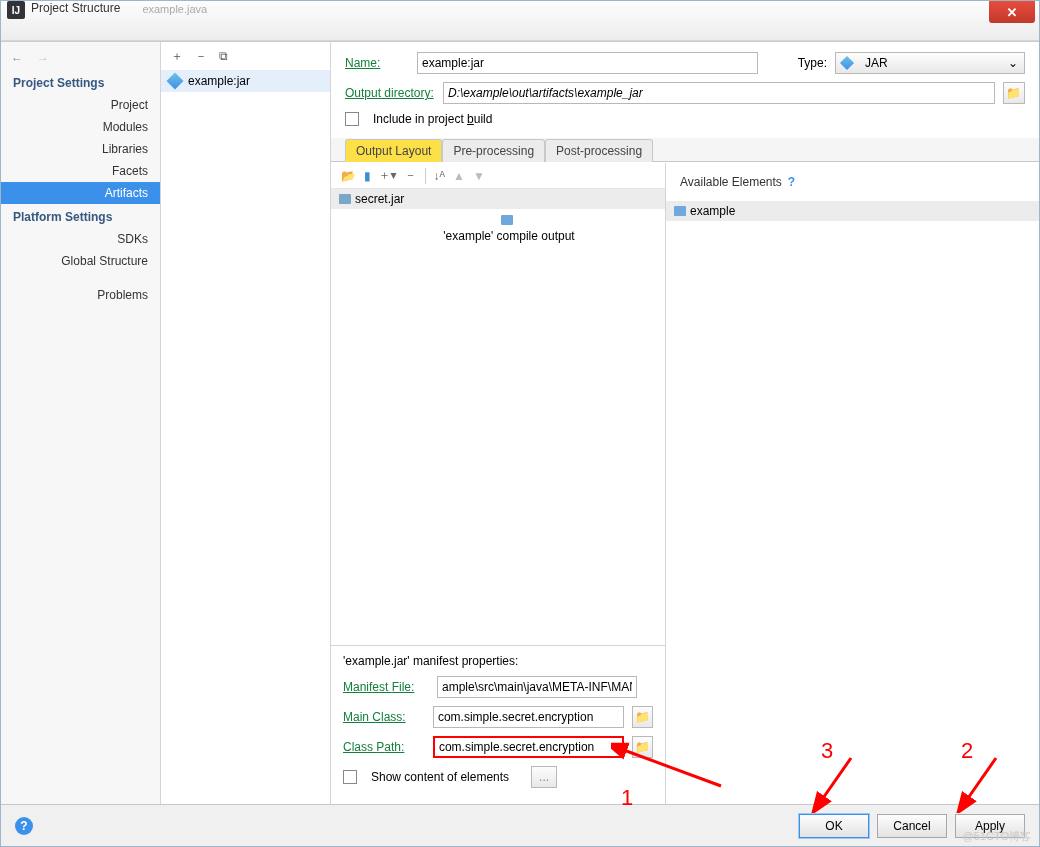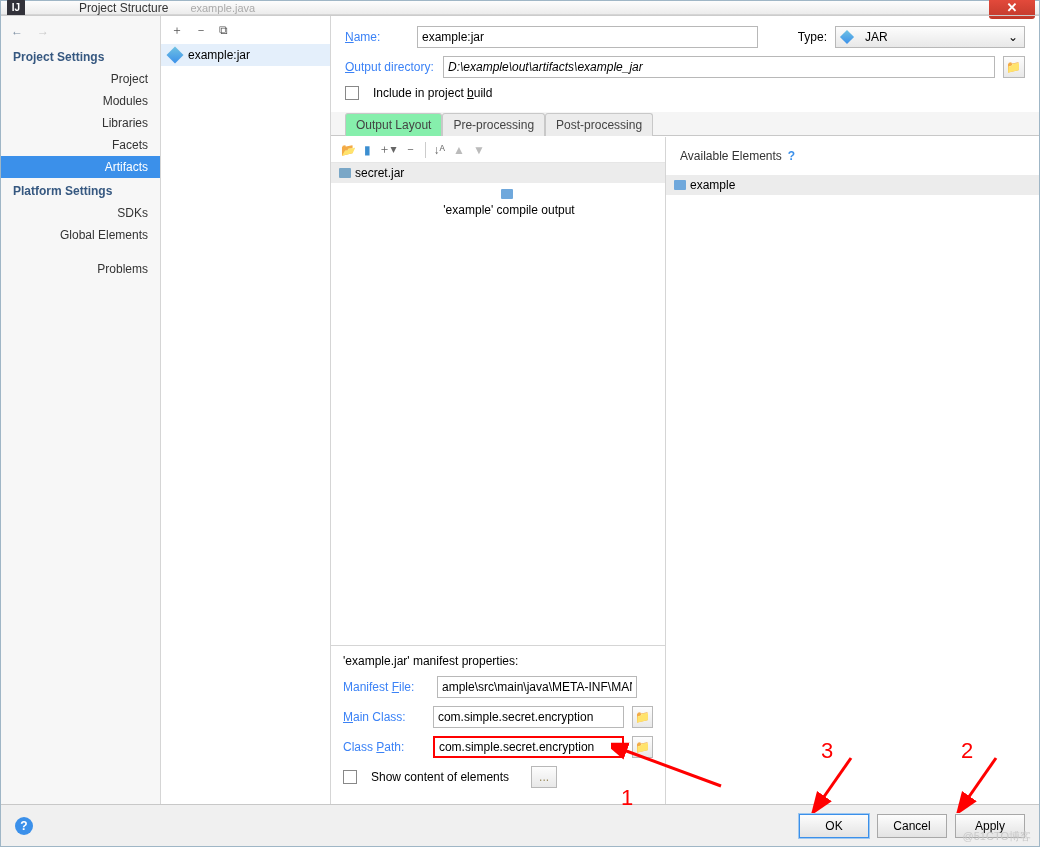--- a/index.html
+++ b/index.html
@@ -1,45 +1,45 @@
 <!DOCTYPE html>
 <html><head>
 <meta charset="utf-8">
 <style>
 * { box-sizing: border-box; font-family: "Segoe UI", Tahoma, sans-serif; font-size: 12px; }
 html, body { margin: 0; padding: 0; height: 100%; background: #f0f0f0; }
 .window { width: 1040px; height: 847px; background: #fff; border: 1px solid #9fb6c6; display: flex; flex-direction: column; position: relative; }
-.titlebar { height: 14px; background: linear-gradient(#fdfdfd, #ececec); display: flex; align-items: center; border-bottom: 1px solid #d5d5d5; }
+.titlebar { height: 40px; background: linear-gradient(#fdfdfd, #ececec); display: flex; align-items: flex-start; border-bottom: 1px solid #d5d5d5; }
 .title-icon { width: 18px; height: 18px; background: #32323a; margin: 0 6px; display: inline-flex; align-items: center; justify-content: center; color: #fff; font-weight: bold; font-size: 10px; border-radius: 2px;}
-.title-text { font-size: 12px; color: #333; margin-left: 48px; }
+.title-text { font-size: 12px; color: #333; }
 .second-tab { margin-left: 12px; padding: 2px 10px; color: #aaa; font-size: 11px; }
 .close-btn { margin-left: auto; width: 46px; height: 22px; background: linear-gradient(#e84c3d,#c0392b); color: #fff; display: flex; align-items: center; justify-content: center; border-radius: 0 0 3px 3px; margin-right: 4px; font-weight: bold; font-size: 13px;}
 .body { flex: 1; display: flex; border-top: 1px solid #ccc; min-height: 0;}
 .left-nav { width: 160px; background: #f7f7f7; border-right: 1px solid #d5d5d5; padding-top: 8px; }
 .nav-arrows { padding: 0 10px 6px 10px; display: flex; gap: 14px; color: #9aa; font-size: 15px;}
 .nav-arrows span { color: #7a8da0; }
 .nav-arrows span.dim { color: #c8c8c8; }
 .nav-heading { font-weight: bold; color: #365880; padding: 6px 12px 4px 12px; }
 .nav-item { padding: 4px 12px 4px 26px; color: #333; cursor: default; text-align: right; }
 .nav-item.selected { background: #3b90ea; color: #fff; }
 .mid-panel { width: 170px; border-right: 1px solid #d5d5d5; display: flex; flex-direction: column; }
 .mid-toolbar { height: 28px; display: flex; align-items: center; gap: 12px; padding: 0 10px; color: #555; font-size: 14px; }
 .mid-list { flex: 1; }
 .artifact-row { display: flex; align-items: center; padding: 4px 8px; background: #e4effb; }
 .diamond { width: 12px; height: 12px; transform: rotate(45deg); background: linear-gradient(135deg,#6fc2e3,#3b90ea); margin-right: 7px; flex: none; }
 .right-panel { flex: 1; display: flex; flex-direction: column; min-width: 0;}
 .form-area { padding: 10px 14px 4px 14px; }
 .row { display: flex; align-items: center; margin-bottom: 8px; gap: 8px; }
-.lbl { width: 90px; color: #3b82f6; }
+.lbl { width: 90px; color: #15803d; text-decoration: underline; }
 .lbl.short { width: 64px; }
 input.text { height: 22px; border: 1px solid #b8b8b8; background: #fff; padding: 0 4px; }
 .dropdown { height: 22px; border: 1px solid #b8b8b8; background: linear-gradient(#fdfdfd,#e8e8e8); display: flex; align-items: center; padding: 0 6px; width: 190px; justify-content: space-between; gap: 6px;}
 .tabs { display: flex; border-bottom: 1px solid #c8c8c8; padding-left: 14px; gap: 0; background: #f5f5f5;}
 .tab { padding: 4px 10px; border: 1px solid #c8c8c8; border-bottom: none; background: #ececec; color: #444; margin-right: 0; position: relative; top: 1px; border-radius: 3px 3px 0 0;}
-.tab.active { background: #86efac; }
+.tab.active { background: #fde047; }
 .layout-area { flex: 1; display: flex; border-top: 1px solid transparent; min-height: 0;}
 .layout-left { width: 335px; border-right: 1px solid #d5d5d5; display: flex; flex-direction: column; }
 .layout-right { flex: 1; display: flex; flex-direction: column; }
 .mini-toolbar { height: 26px; display: flex; align-items: center; gap: 8px; padding: 0 10px; color: #666; font-size: 12px; border-bottom: 1px solid #e6e6e6;}
 .mini-toolbar .sep { width: 1px; height: 16px; background: #ccc; }
 .tree-header { background: #ececec; padding: 3px 8px; display: flex; align-items: center; }
 .tree-body { flex: 1; padding: 4px 0; }
 .tree-item { padding: 2px 8px 2px 30px; display: flex; align-items: center; gap: 4px; flex-direction: column; }
 .folder-icon { width: 12px; height: 10px; background: #cfa95b; display:inline-block; border-radius: 1px; margin-right: 4px;}
 .folder-icon.blue { background: #6fa8dc; }
@@ -80,21 +80,21 @@
         <span class="dim">→</span>
       </div>
       <div class="nav-heading">Project Settings</div>
       <div class="nav-item">Project</div>
       <div class="nav-item">Modules</div>
       <div class="nav-item">Libraries</div>
       <div class="nav-item">Facets</div>
       <div class="nav-item selected">Artifacts</div>
       <div class="nav-heading">Platform Settings</div>
       <div class="nav-item">SDKs</div>
-      <div class="nav-item">Global Elements</div>
+      <div class="nav-item">Global Structure</div>
       <div style="height:12px"></div>
       <div class="nav-item" style="padding-left:12px">Problems</div>
     </div>
 
     <div class="mid-panel">
       <div class="mid-toolbar">
         <span>＋</span>
         <span>－</span>
         <span>⧉</span>
       </div>

